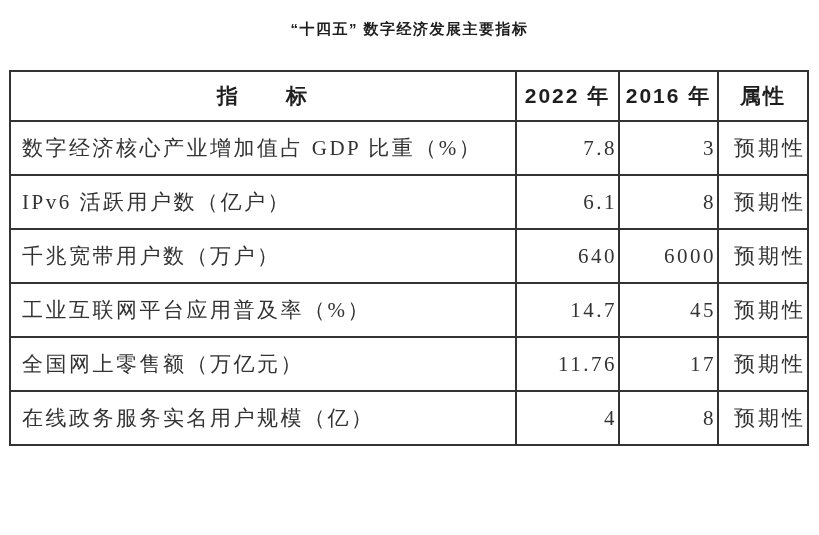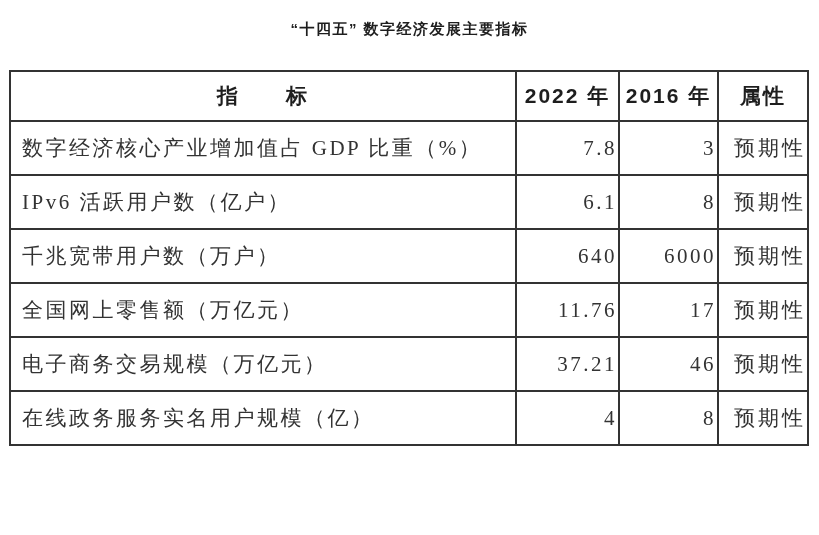--- a/index.html
+++ b/index.html
@@ -99,29 +99,29 @@
       <td class="cell-num">8</td>
       <td class="cell-attr">预期性</td>
     </tr>
     <tr>
       <td class="cell-indicator">千兆宽带用户数（万户）</td>
       <td class="cell-num">640</td>
       <td class="cell-num">6000</td>
       <td class="cell-attr">预期性</td>
     </tr>
     <tr>
+      <td class="cell-indicator">工业互联网平台应用普及率（%）</td>
+      <td class="cell-num">14.7</td>
+      <td class="cell-num">45</td>
+      <td class="cell-attr">预期性</td>
+    </tr>
+    <tr>
       <td class="cell-indicator">全国网上零售额（万亿元）</td>
       <td class="cell-num">11.76</td>
       <td class="cell-num">17</td>
-      <td class="cell-attr">预期性</td>
-    </tr>
-    <tr>
-      <td class="cell-indicator">电子商务交易规模（万亿元）</td>
-      <td class="cell-num">37.21</td>
-      <td class="cell-num">46</td>
       <td class="cell-attr">预期性</td>
     </tr>
     <tr>
       <td class="cell-indicator">在线政务服务实名用户规模（亿）</td>
       <td class="cell-num">4</td>
       <td class="cell-num">8</td>
       <td class="cell-attr">预期性</td>
     </tr>
   </tbody>
 </table>

